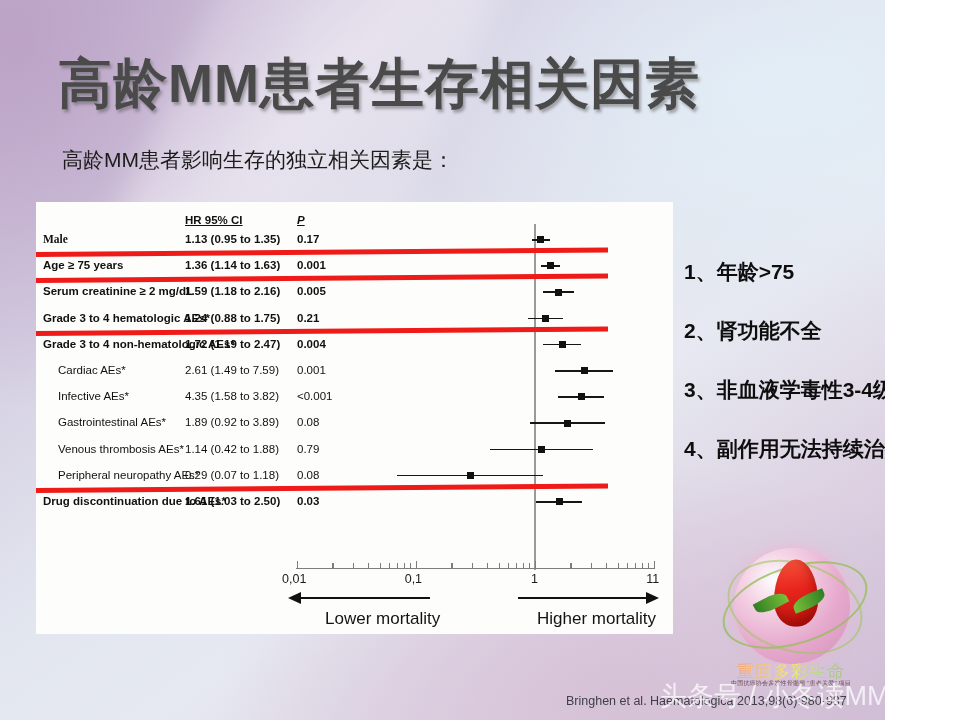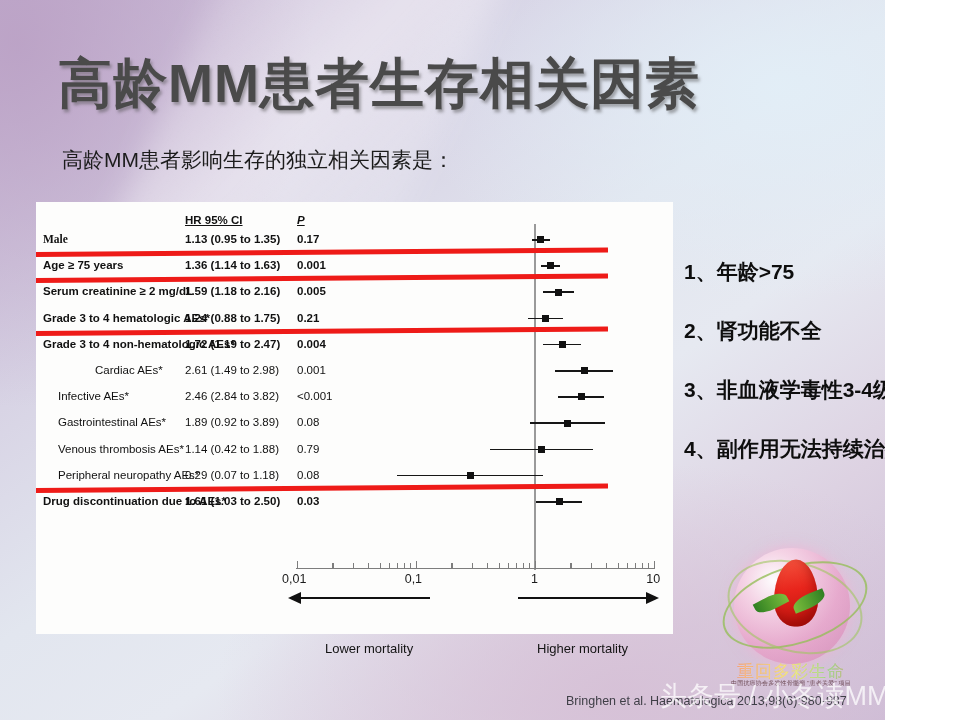--- a/index.html
+++ b/index.html
@@ -61,21 +61,21 @@
   
   .whisker{position:absolute;height:1.6px;background:#161616;}
   .sq{position:absolute;width:7px;height:7px;background:#111;}
 
   
   #axis{position:absolute;left:296px;top:568px;width:358px;height:1.4px;background:#7d7d7d;}
   .tick{position:absolute;width:1.2px;background:#7d7d7d;}
   .axlab{position:absolute;font-size:12.5px;color:#1b1b1b;}
   .arrow-line{position:absolute;height:2.4px;background:#111;}
   .arrow-head{position:absolute;width:0;height:0;border-top:6px solid transparent;border-bottom:6px solid transparent;}
-  .mort{position:absolute;font-size:13px;color:#141414;margin-top:32px;}
+  .mort{position:absolute;font-size:17px;color:#141414;}
 
   
   #bullets{position:absolute;left:684px;top:258px;width:276px;}
   .bullet{font-size:21px;font-weight:bold;color:#0e0e0e;margin-bottom:31px;white-space:nowrap;}
 
   
   #logo{position:absolute;left:706px;top:548px;width:170px;height:136px;}
   #globe{position:absolute;left:28px;top:0;width:116px;height:116px;border-radius:50%;
     background:radial-gradient(circle at 34% 28%, rgba(255,255,255,0.95) 0%, rgba(255,214,232,0.72) 26%, rgba(242,150,196,0.58) 58%, rgba(225,96,160,0.42) 85%, rgba(210,80,150,0.3) 100%);
     box-shadow:0 0 14px rgba(255,170,210,0.55);}
@@ -139,27 +139,27 @@
         <div class="fp-label" style="left: 43px;">Grade 3 to 4 hematologic AEs*</div>
         <div class="fp-hr">1.24 (0.88 to 1.75)</div>
         <div class="fp-p">0.21</div>
       </div>
       <div class="fp-row bold" style="top: 337.8px;">
         <div class="fp-label" style="left: 43px;">Grade 3 to 4 non-hematologic AEs*</div>
         <div class="fp-hr">1.72 (1.19 to 2.47)</div>
         <div class="fp-p">0.004</div>
       </div>
       <div class="fp-row" style="top: 364px;">
-        <div class="fp-label" style="left: 58px; margin-left: 37px;">Cardiac AEs*</div>
-        <div class="fp-hr">2.61 (1.49 to 2.98)</div>
+        <div class="fp-label" style="left: 58px;">Cardiac AEs*</div>
+        <div class="fp-hr">2.61 (1.49 to 7.59)</div>
         <div class="fp-p">0.001</div>
       </div>
       <div class="fp-row" style="top: 390.2px;">
         <div class="fp-label" style="left: 58px;">Infective AEs*</div>
-        <div class="fp-hr">2.46 (2.84 to 3.82)</div>
+        <div class="fp-hr">4.35 (1.58 to 3.82)</div>
         <div class="fp-p">&lt;0.001</div>
       </div>
       <div class="fp-row" style="top: 416.4px;">
         <div class="fp-label" style="left: 58px;">Gastrointestinal AEs*</div>
         <div class="fp-hr">1.89 (0.92 to 3.89)</div>
         <div class="fp-p">0.08</div>
       </div>
       <div class="fp-row" style="top: 442.6px;">
         <div class="fp-label" style="left: 58px; text-align: right;">Venous thrombosis AEs*</div>
         <div class="fp-hr">1.14 (0.42 to 1.88)</div>
@@ -235,21 +235,21 @@
       <div class="tick" style="left: 627.1px; top: 563px; height: 6px;"></div>
       <div class="tick" style="left: 635.067px; top: 563px; height: 6px;"></div>
       <div class="tick" style="left: 641.968px; top: 563px; height: 6px;"></div>
       <div class="tick" style="left: 648.055px; top: 563px; height: 6px;"></div>
       <div class="tick" style="left: 653.5px; top: 561px; height: 8px;"></div>
     </div>
   <div id="axis-labels">
       <div class="axlab" style="top: 572px; left: 282.1px;">0,01</div>
       <div class="axlab" style="top: 572px; left: 404.7px;">0,1</div>
       <div class="axlab" style="top: 572px; left: 530.9px;">1</div>
-      <div class="axlab" style="top: 572px; left: 646.3px;">10</div>
+      <div class="axlab" style="top: 572px; left: 646.3px;">11</div>
     </div>
 
   <div class="arrow-line" style="left:300px;top:597px;width:130px;"></div>
   <div class="arrow-head" style="left:288px;top:592px;border-right:13px solid #111;"></div>
   <div class="mort" style="left:325px;top:609px;">Lower mortality</div>
 
   <div class="arrow-line" style="left:518px;top:597px;width:130px;"></div>
   <div class="arrow-head" style="left:646px;top:592px;border-left:13px solid #111;"></div>
   <div class="mort" style="left:537px;top:609px;">Higher mortality</div>
 

